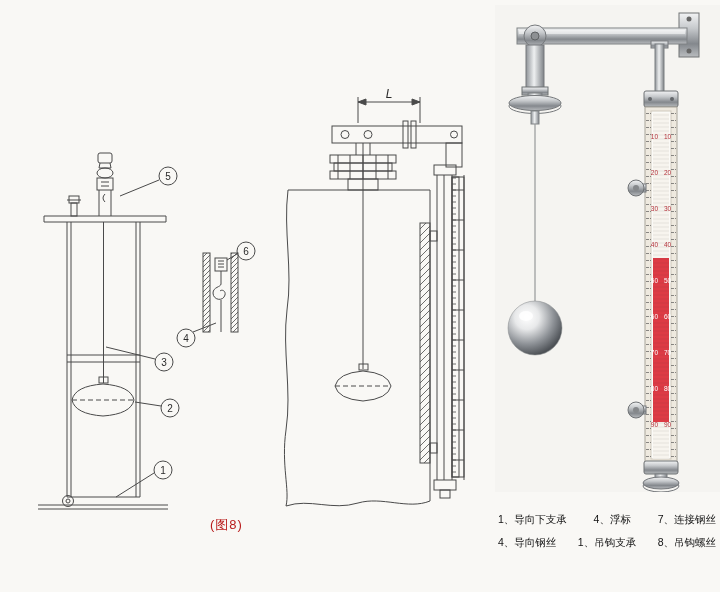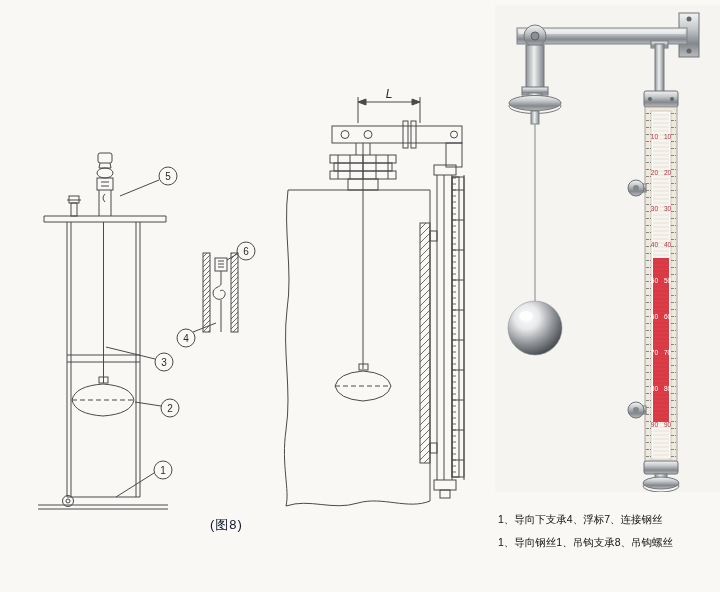--- a/index.html
+++ b/index.html
@@ -2,23 +2,23 @@
 <html><head>
 <meta charset="utf-8">
 <style>
   html,body{margin:0;padding:0;}
   body{font-family:"Liberation Sans","DejaVu Sans",sans-serif;background:#fff;}
   .canvas{position:relative;width:720px;height:592px;background:#f9f8f5;overflow:hidden;}
   .canvas svg{position:absolute;}
   #left-svg{left:20px;top:140px;}
   #mid-svg{left:270px;top:85px;}
   #photo-svg{left:495px;top:5px;}
-  .caption{position:absolute;left:210px;top:516px;font-size:13px;color:#0f172a;letter-spacing:1px;}
+  .caption{position:absolute;left:210px;top:516px;font-size:13px;color:#b91c1c;letter-spacing:1px;}
   .legend{position:absolute;left:498px;top:513px;width:218px;color:#111;}
-  .legend-row{display:flex;font-size:10.5px;margin-bottom:9px;white-space:nowrap;}
+  .legend-row{display:flex;justify-content:space-between;font-size:10.5px;margin-bottom:9px;white-space:nowrap;}
   text{font-family:"Liberation Sans","DejaVu Sans",sans-serif;}
 </style>
 </head>
 <body>
 
 <div class="canvas">
 
   <svg id="left-svg" width="250" height="420" viewBox="0 0 250 420">
     <defs>
       <pattern id="lhatch" patternUnits="userSpaceOnUse" width="5" height="5">
@@ -290,19 +290,19 @@
     </g>
   </svg>
 
   <div class="legend">
     <div class="legend-row">
       <span>1、导向下支承</span>
       <span>4、浮标</span>
       <span>7、连接钢丝</span>
     </div>
     <div class="legend-row">
-      <span>1、导向钢丝</span>
+      <span>4、导向钢丝</span>
       <span>1、吊钩支承</span>
       <span>8、吊钩螺丝</span>
     </div>
   </div>
 
 </div>
 
 </body></html>

